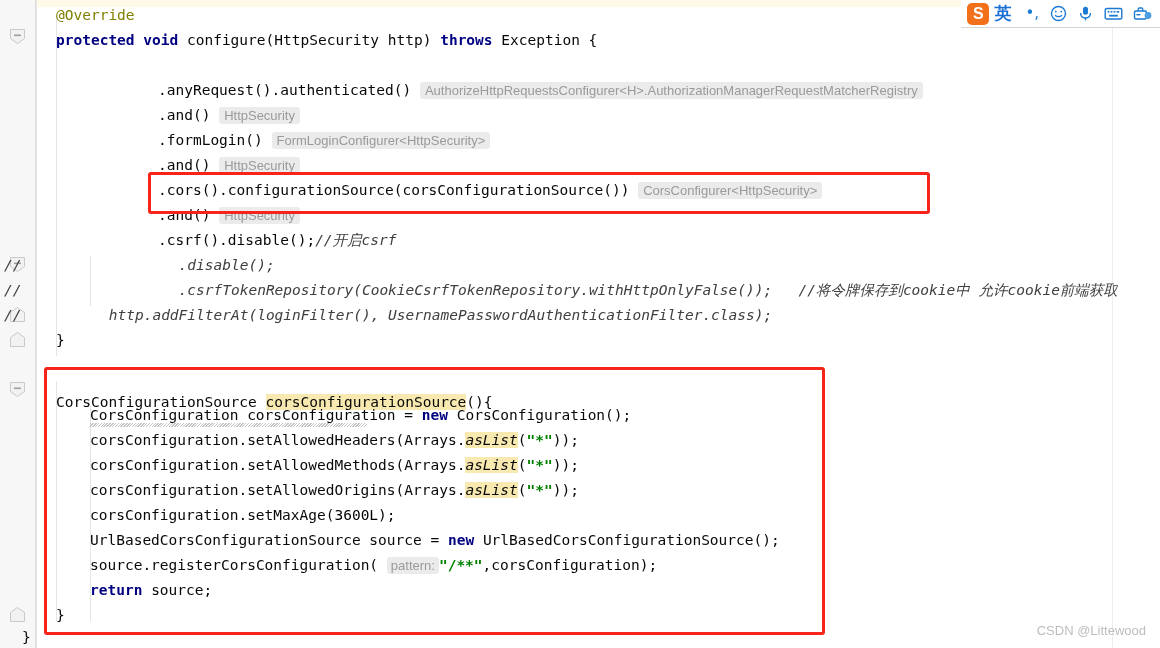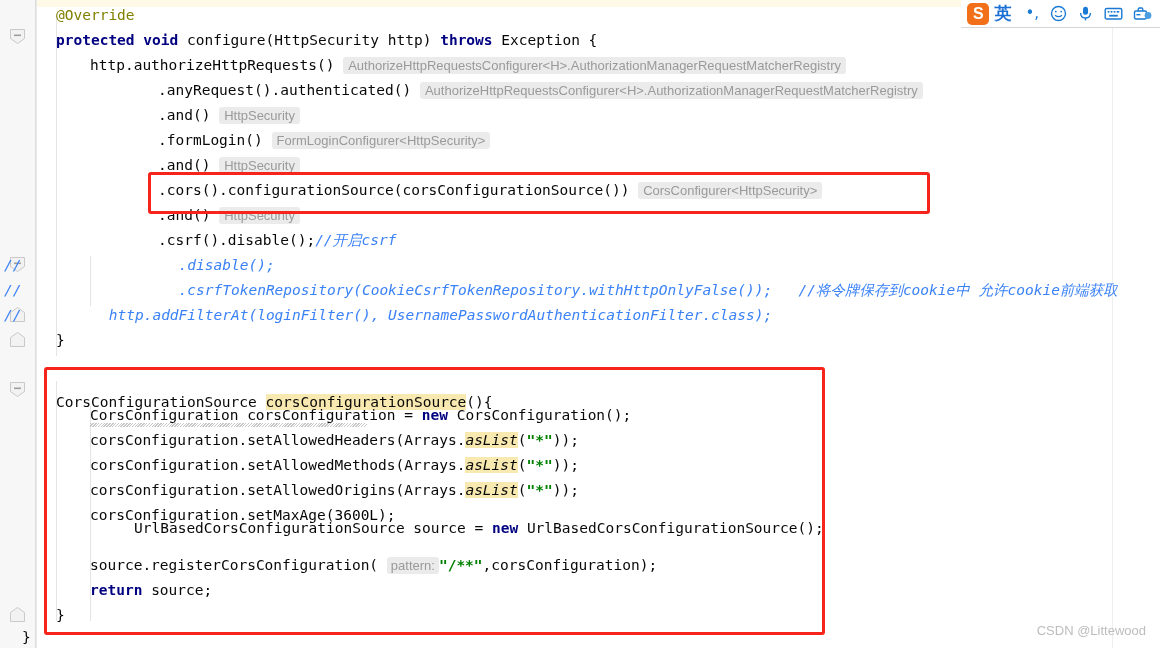--- a/index.html
+++ b/index.html
@@ -52,21 +52,21 @@
   }
   .ln{
     position:absolute;left:0;height:25px;white-space:pre;
     font-family:"DejaVu Sans Mono","Liberation Mono",monospace;
     font-size:14.5px;line-height:25px;
   }
   .kw{color:#000080;font-weight:bold;}
   .anno{color:#808000;}
   .str{color:#008000;font-weight:bold;}
   .num{color:#000000;}
-  .cmt{color:#3b82f6;font-style:italic;}
+  .cmt{color:#404040;font-style:italic;}
   .static{font-style:italic;}
   .hl{background:#f7e9b0;}
   
   .inlay{
     font-family:"Liberation Sans","DejaVu Sans",sans-serif;
     font-size:13px;
     color:#9a9a9a;
     background:#ebebeb;
     border-radius:3px;
     padding:1px 5px;
@@ -176,21 +176,20 @@
   <div class="indent-guide" style="left:56px;top:381px;height:240px;"></div>
   <div class="indent-guide" style="left:90px;top:256px;height:50px;"></div>
   <div class="indent-guide" style="left:90px;top:406px;height:215px;"></div>
 
   <div class="code">
 
     <div class="ln" style="left:56px;top:3px;"><span class="anno">@Override</span></div>
 
     <div class="ln" style="left:56px;top:28px;"><span class="kw">protected</span> <span class="kw">void</span> <span>configure</span>(<span>HttpSecurity</span> <span>http</span>) <span class="kw">throws</span> <span>Exception</span> {</div>
 
-    <div class="ln" style="left:90px;top:53px;"><span>http.authorizeHttpRequests()</span> <span class="inlay">AuthorizeHttpRequestsConfigurer&lt;H&gt;.AuthorizationManagerRequestMatcherRegistry</span></div>
 
     <div class="ln" style="left:158px;top:78px;"><span>.anyRequest().authenticated()</span> <span class="inlay">AuthorizeHttpRequestsConfigurer&lt;H&gt;.AuthorizationManagerRequestMatcherRegistry</span></div>
 
     <div class="ln" style="left:158px;top:103px;"><span>.and()</span> <span class="inlay">HttpSecurity</span></div>
 
     <div class="ln" style="left:158px;top:128px;"><span>.formLogin()</span> <span class="inlay">FormLoginConfigurer&lt;HttpSecurity&gt;</span></div>
 
     <div class="ln" style="left:158px;top:153px;"><span>.and()</span> <span class="inlay">HttpSecurity</span></div>
 
     <div class="ln" style="left:158px;top:178px;"><span>.cors().configurationSource(corsConfigurationSource())</span> <span class="inlay">CorsConfigurer&lt;HttpSecurity&gt;</span></div>
@@ -213,21 +212,21 @@
     <div class="wavy" style="left:90px;top:423px;width:277px;"></div>
 
     <div class="ln" style="left:90px;top:453px;"><span>corsConfiguration</span>.setAllowedMethods(<span>Arrays</span>.<span class="hl static">asList</span>(<span class="str">"*"</span>));</div>
 
     <div class="ln" style="left:90px;top:428px;"><span>corsConfiguration</span>.setAllowedHeaders(<span>Arrays</span>.<span class="hl static">asList</span>(<span class="str">"*"</span>));</div>
 
     <div class="ln" style="left:90px;top:478px;"><span>corsConfiguration</span>.setAllowedOrigins(<span>Arrays</span>.<span class="hl static">asList</span>(<span class="str">"*"</span>));</div>
 
     <div class="ln" style="left:90px;top:503px;"><span>corsConfiguration</span>.setMaxAge(<span class="num">3600L</span>);</div>
 
-    <div class="ln" style="left:90px;top:516px;padding-left:44px;"><span>UrlBasedCorsConfigurationSource</span> <span>source</span> = <span class="kw">new</span> <span>UrlBasedCorsConfigurationSource</span>();</div>
+    <div class="ln" style="left:90px;top:528px;"><span>UrlBasedCorsConfigurationSource</span> <span>source</span> = <span class="kw">new</span> <span>UrlBasedCorsConfigurationSource</span>();</div>
 
     <div class="ln" style="left:90px;top:553px;text-align:center;"><span>source</span>.registerCorsConfiguration( <span class="pinlay">pattern:</span><span class="str">"/**"</span>,<span>corsConfiguration</span>);</div>
 
     <div class="ln" style="left:90px;top:578px;"><span class="kw">return</span> <span>source</span>;</div>
 
     <div class="ln" style="left:56px;top:603px;">}</div>
 
     <div class="ln" style="left:22px;top:625px;">}</div>
   </div>
 

